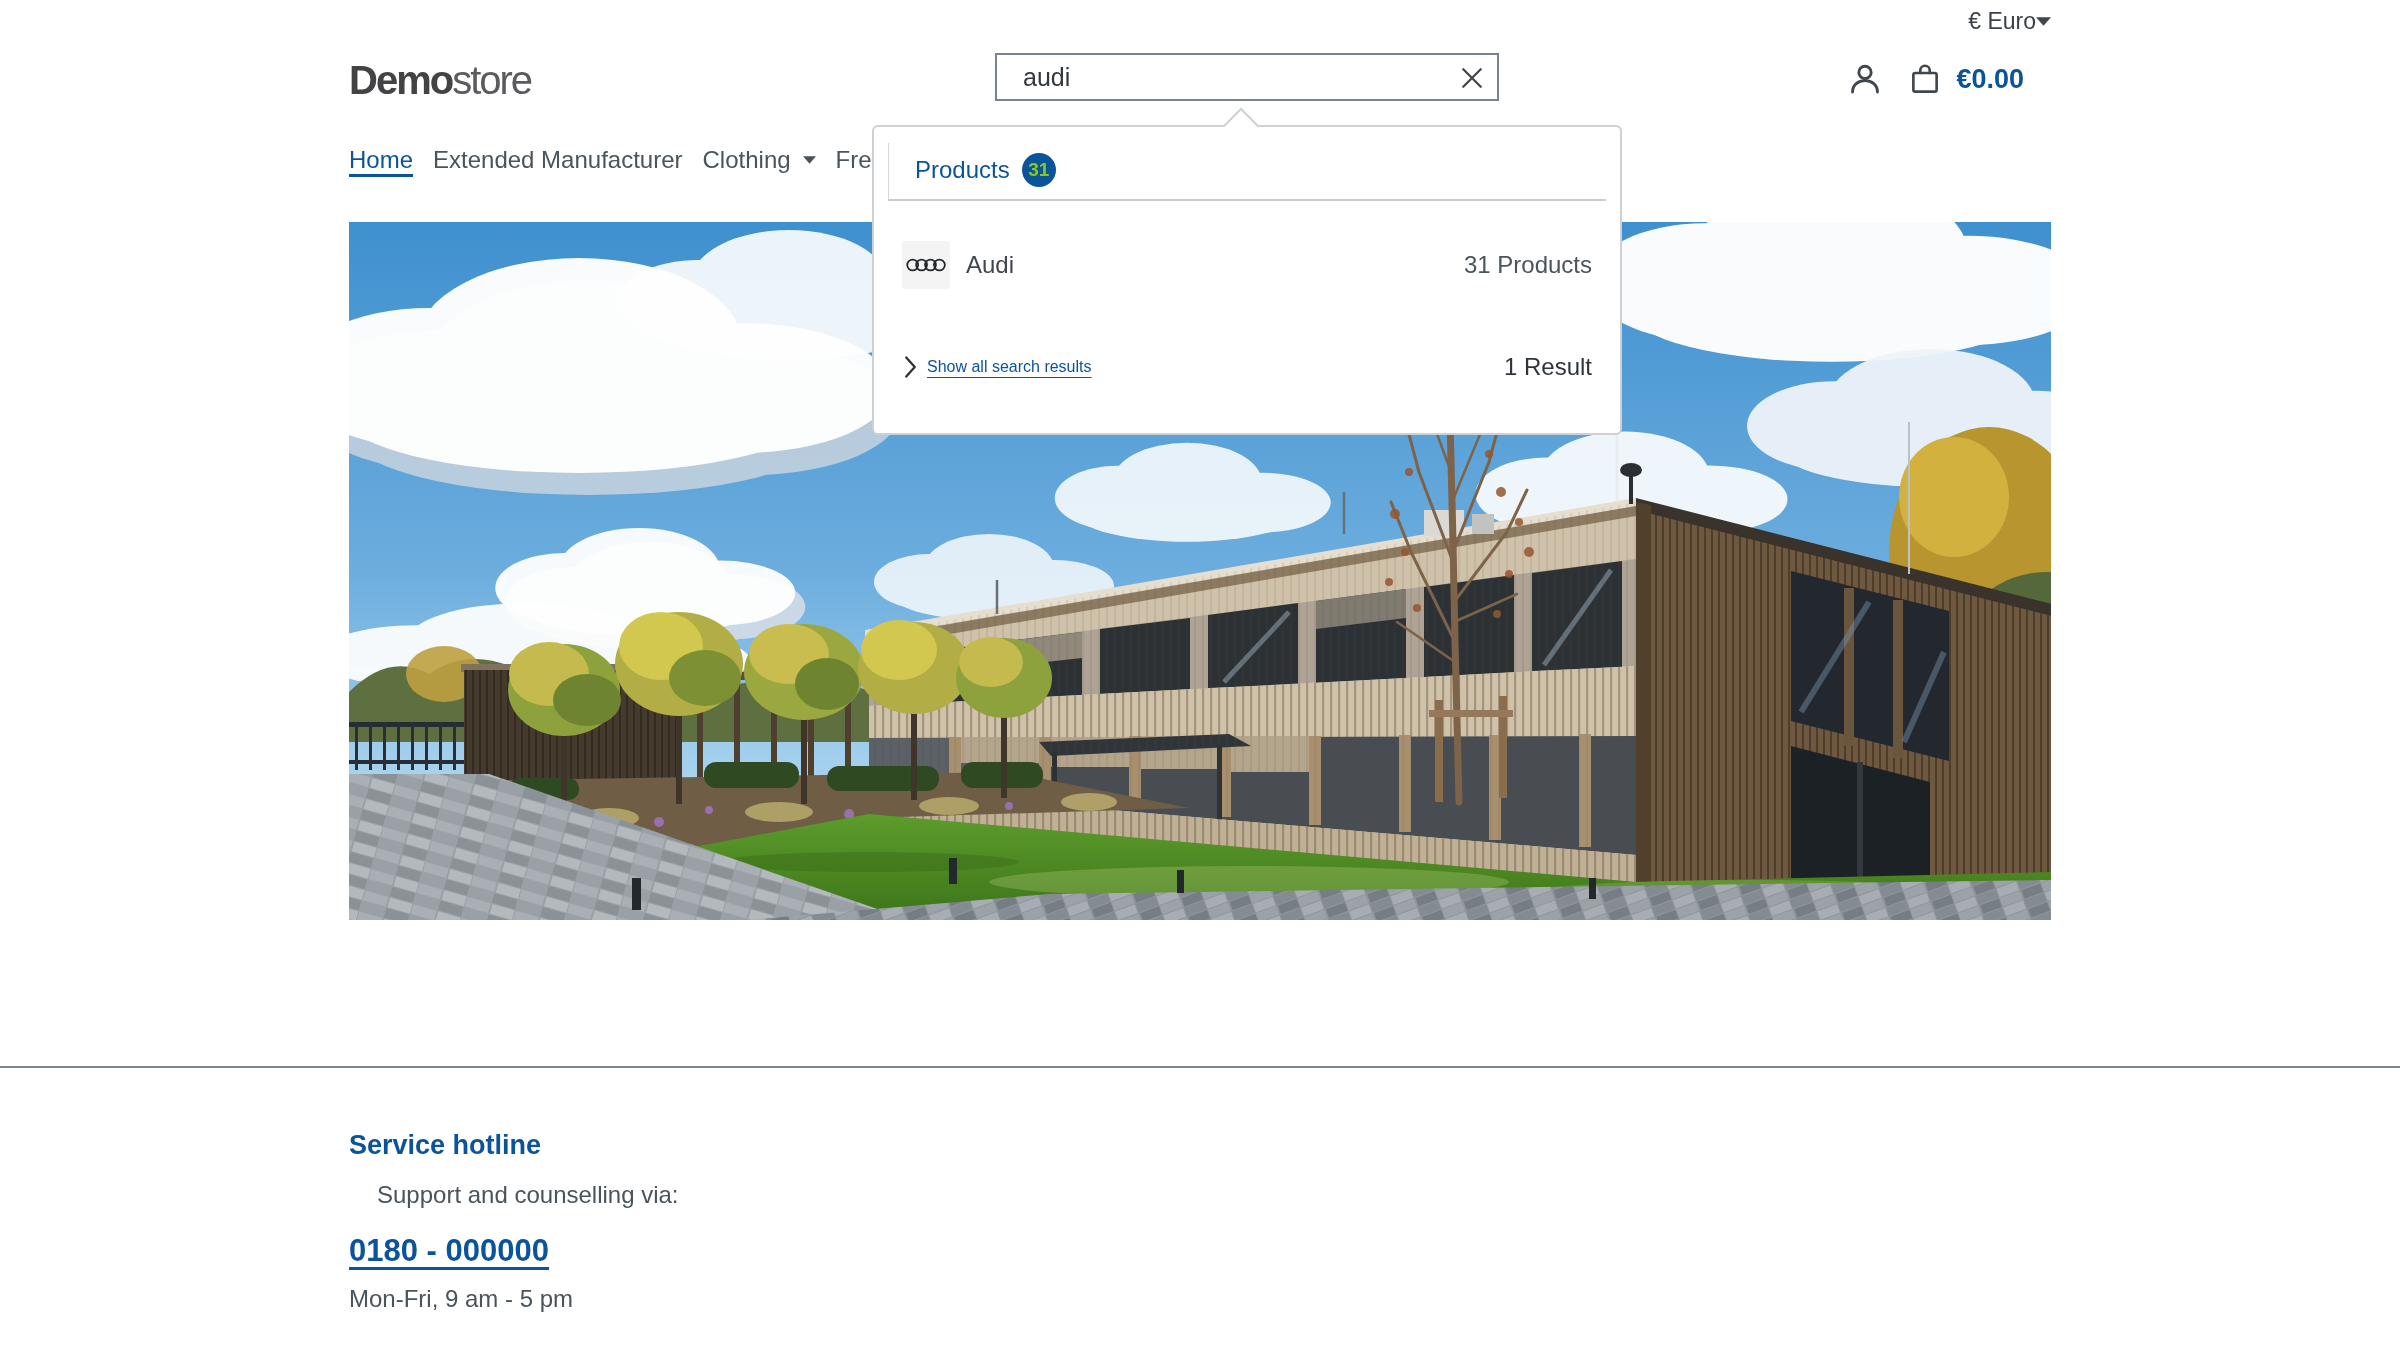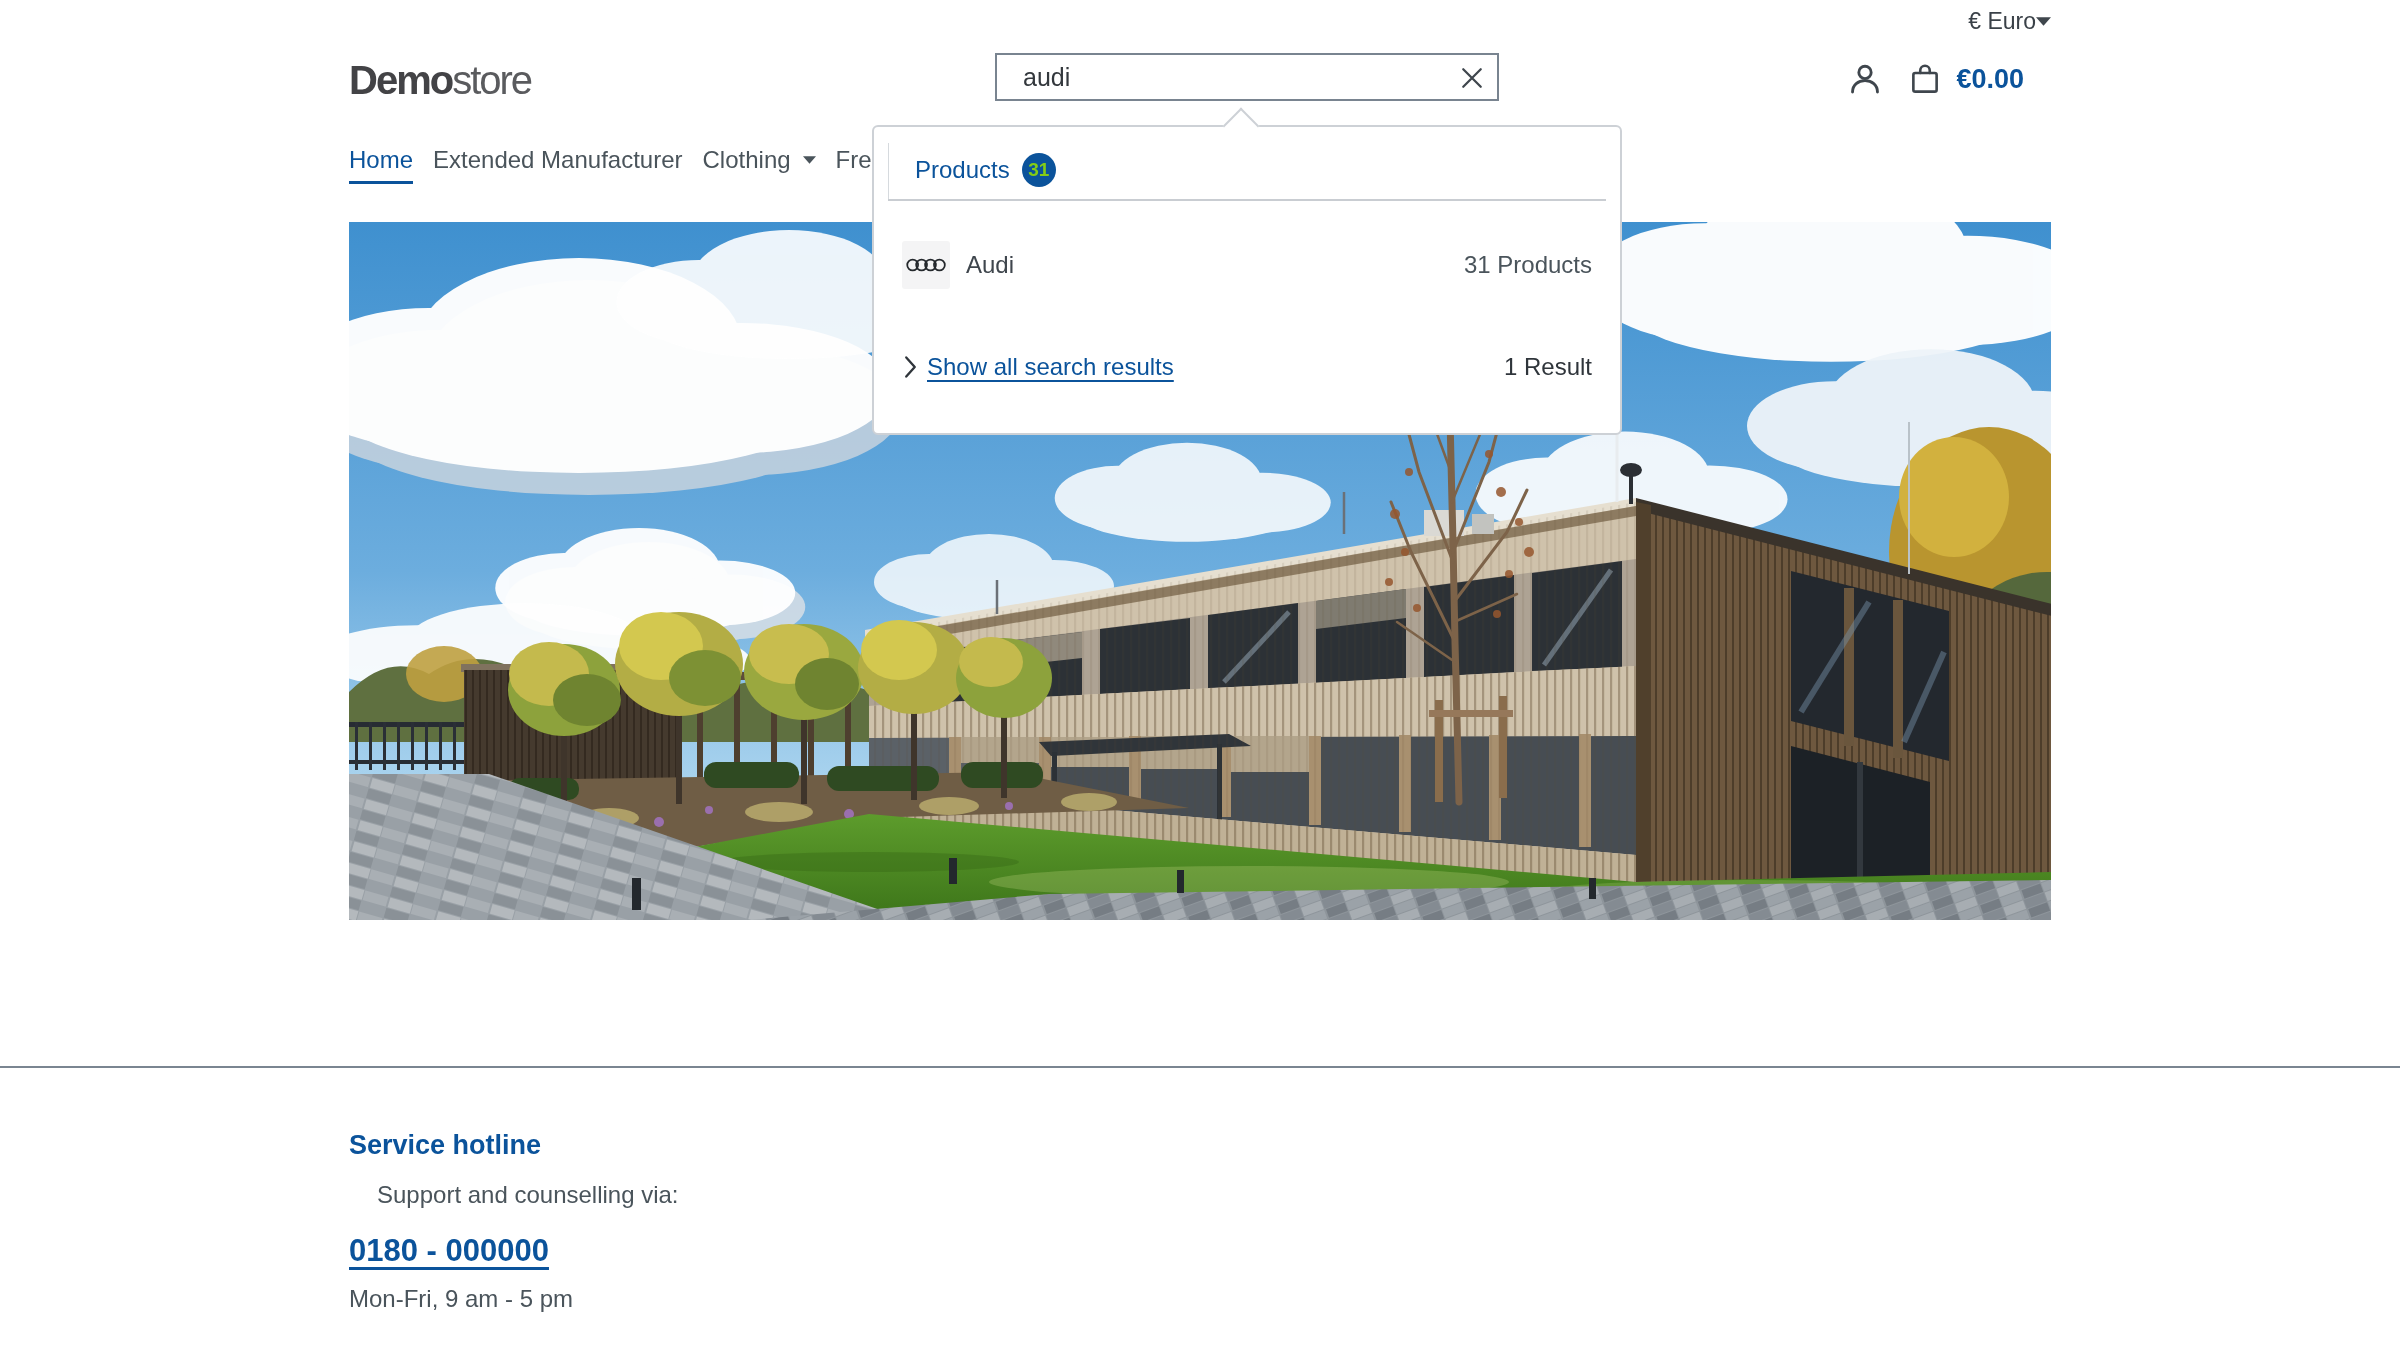--- a/index.html
+++ b/index.html
@@ -31,21 +31,21 @@
   .search-clear { position:absolute; right:10px; top:8px; width:34px; height:34px; background:none; border:none; cursor:pointer; display:flex; align-items:center; justify-content:center; }
 
   .header-actions { position:absolute; right:27px; top:18px; display:flex; align-items:center; gap:22px; }
   .icon-btn { background:none; border:none; cursor:pointer; display:flex; align-items:center; }
   .cart-btn { display:flex; align-items:center; gap:12px; }
   .cart-total { font-size:27px; font-weight:bold; color:#0b539b; }
 
   
   .nav { height:40px; }
   .nav .container { display:flex; gap:20px; align-items:flex-start; }
-  .nav-item { font-size:24px; color:#4a545b; text-decoration:none; padding-bottom:7px; display:flex; align-items:center; gap:12px; white-space:nowrap; cursor:pointer; }
+  .nav-item { font-size:24px; color:#4a545b; text-decoration:none; display:flex; align-items:center; gap:12px; white-space:nowrap; cursor:pointer; }
   .nav-item.active { color:#0b539b; border-bottom:3px solid #0b539b; }
 
   
   .hero { margin-top:36px; }
   .hero svg { display:block; }
 
   
   .footer { margin-top:146px; border-top:2px solid #7a8591; }
   .footer .container { padding-top:62px; }
   .footer-heading { font-size:27px; font-weight:bold; color:#0b539b; margin-bottom:20px; }
@@ -74,21 +74,21 @@
   .count-badge {
     min-width:34px; height:34px; padding:0 6px; margin-left:12px;
     background:#0b539b; color:#84cc16; border-radius:17px;
     font-size:19px; font-weight:bold; display:inline-flex; align-items:center; justify-content:center;
   }
   .suggest-row { margin:40px 28px 0; display:flex; align-items:center; height:48px; cursor:pointer; }
   .result-icon-box { width:48px; height:48px; background:#f4f4f5; border-radius:3px; display:flex; align-items:center; justify-content:center; }
   .result-name { margin-left:16px; font-size:24px; color:#3f464d; }
   .row-meta { margin-left:auto; font-size:24px; color:#4a545b; }
   .suggest-footer { margin:64px 28px 0; display:flex; align-items:center; }
-  .show-all-link { display:flex; align-items:center; gap:8px; font-size:24px; color:#0b539b; text-decoration:none; cursor:pointer; }
+  .show-all-link { display:flex; align-items:center; gap:8px; font-size:16px; color:#0b539b; text-decoration:none; cursor:pointer; }
   .show-all-link .txt { text-decoration:underline; text-underline-offset:5px; }
   .suggest-footer .row-meta { color:#2f353b; }
 </style>
 </head>
 <body>
 
 <div class="topbar">
   <div class="container">
     <div class="currency-select">
       <span>€ Euro</span>

